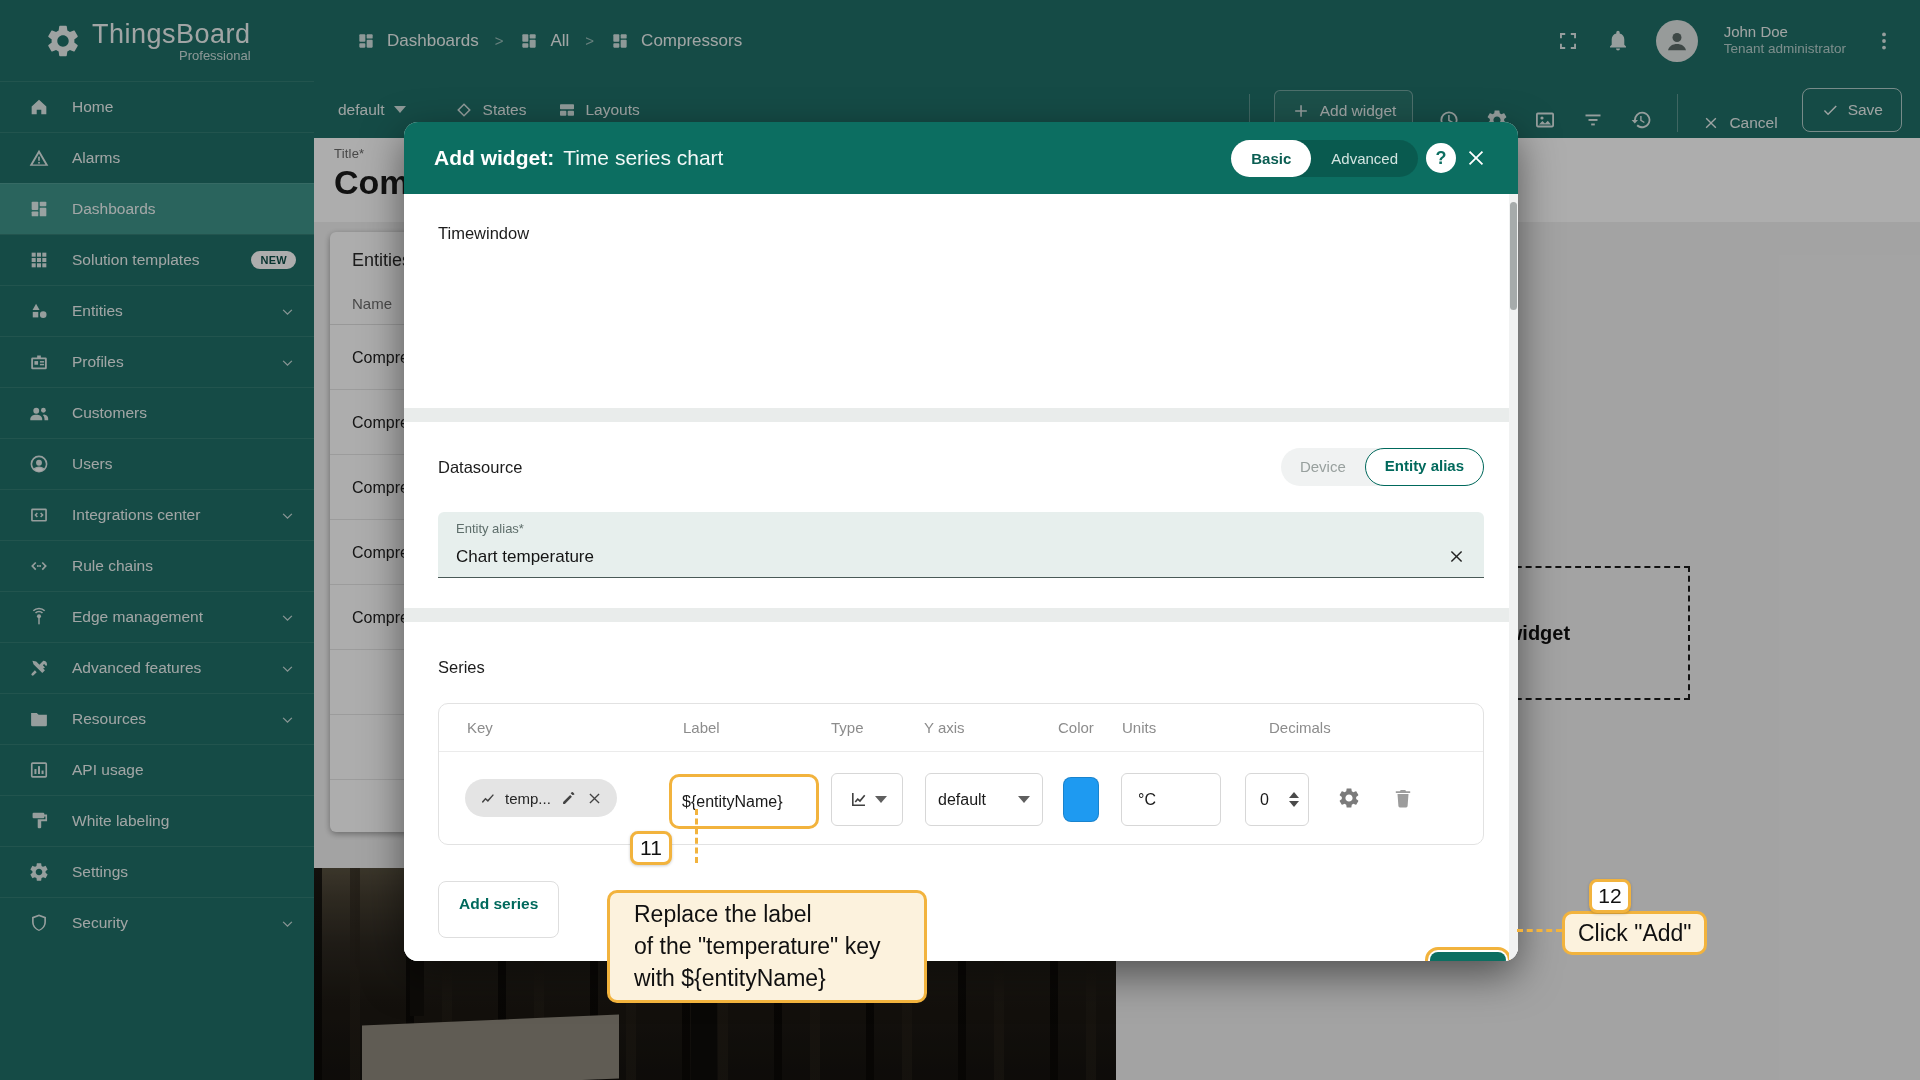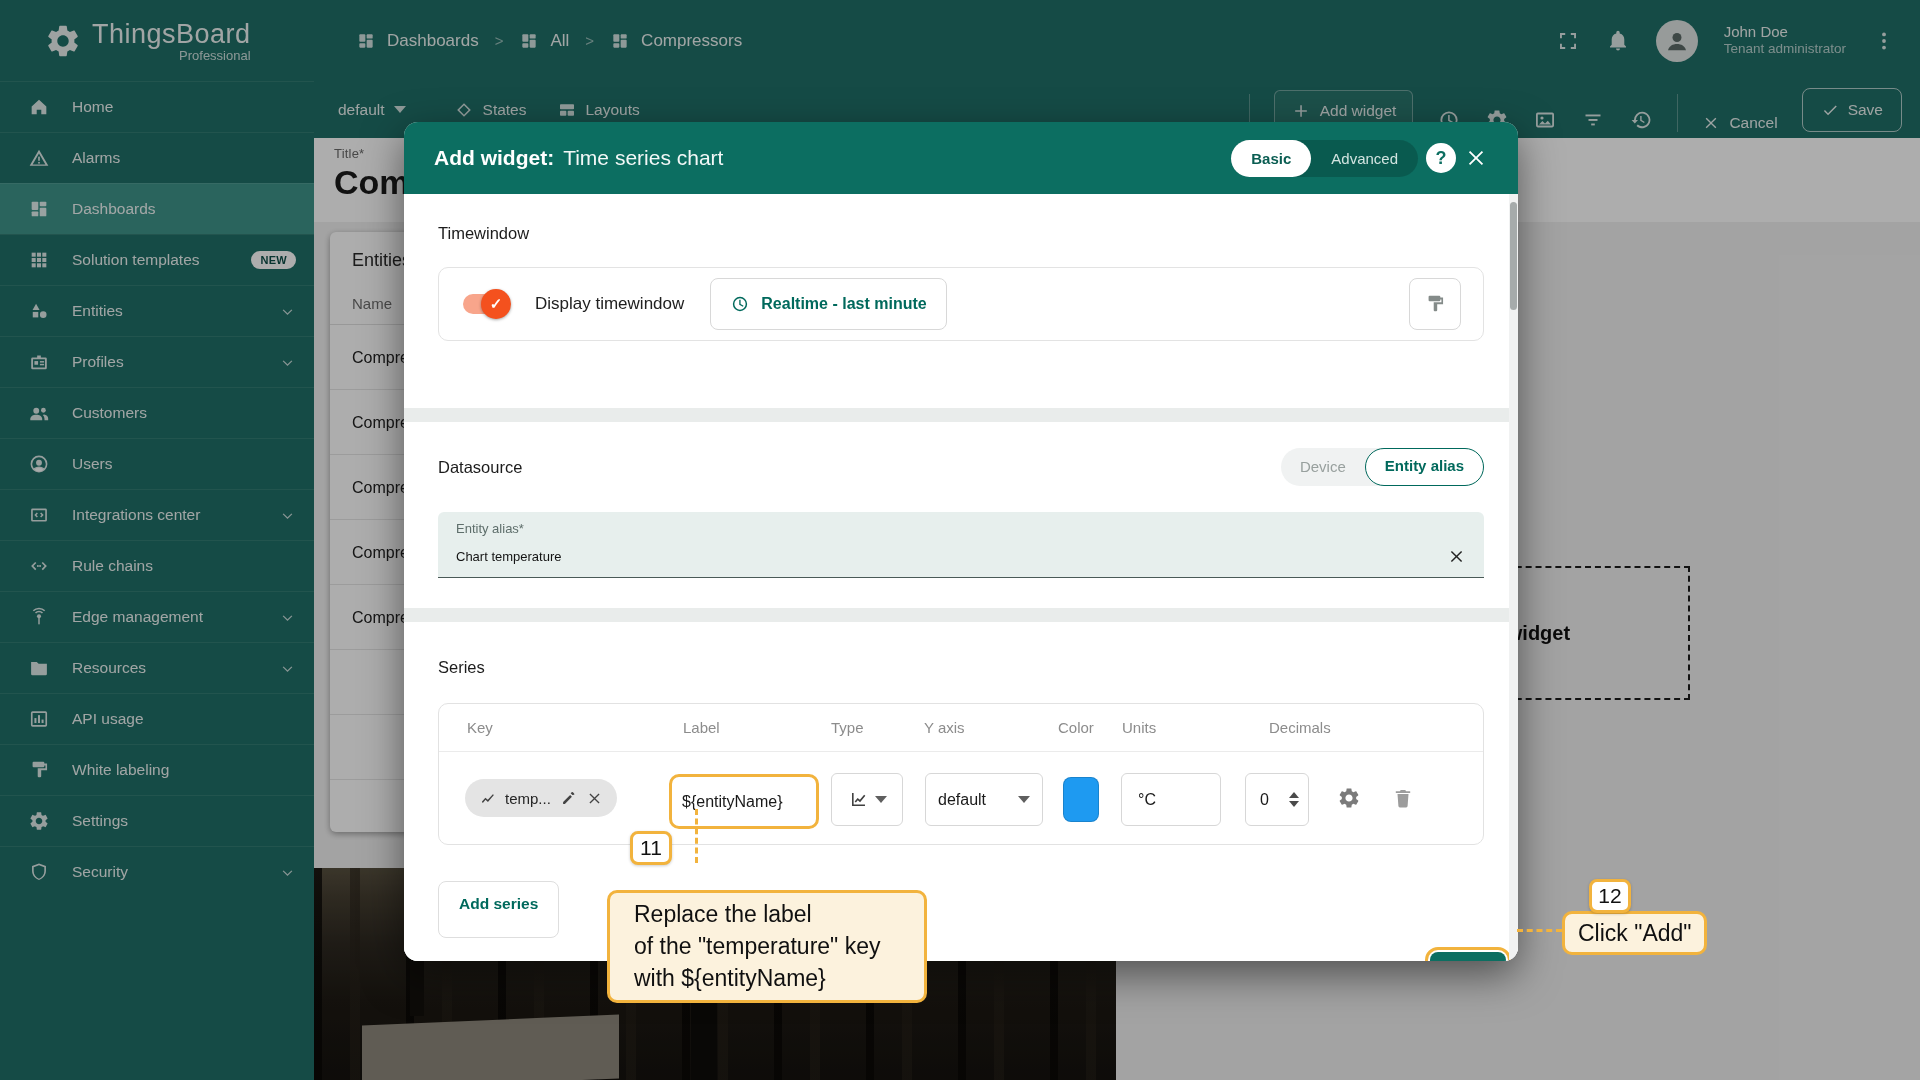--- a/index.html
+++ b/index.html
@@ -134,21 +134,21 @@
   .sq-iconbtn { width:52px; height:52px; border:1px solid #d8d8d8; border-radius:8px;
     display:flex; align-items:center; justify-content:center; cursor:pointer; }
   .sq-iconbtn .ic { width:22px; height:22px; color:#848b89; }
 
   
   #sec-datasource { padding-top:26px; height:186px; }
   .ds-field { margin-top:26px; height:66px; background:#e7efed; border-radius:6px 6px 0 0;
     border-bottom:1.5px solid #4a5a57; padding:9px 18px 0 18px; display:flex; flex-direction:column; }
   .ds-label { font-size:13px; color:#5e6e6b; }
   .ds-valrow { display:flex; align-items:center; flex:1; }
-  .ds-value { font-size:13px; color:#141414; flex:1; }
+  .ds-value { font-size:17px; color:#141414; flex:1; }
   .ds-clear { width:19px; height:19px; color:#222; cursor:pointer; }
 
   
   #sec-series { padding-top:36px; flex:1; display:flex; flex-direction:column; align-items:flex-start; }
   .series-card { margin-top:26px; width:100%; border:1px solid #e2e2e2; border-radius:10px; }
   .shead { position:relative; height:48px; border-bottom:1px solid #ebebeb; }
   .scol { position:absolute; top:0; line-height:48px; font-size:15px; color:#8c8c8c; white-space:nowrap; }
   .col0{left:28px;} .col1{left:244px;} .col2{left:392px;} .col3{left:485px;}
   .col4{left:619px;} .col5{left:683px;} .col6{left:830px;}
   .srow { position:relative; height:92px; }
@@ -364,20 +364,33 @@
       <span class="sb-label">Edge management</span>
       <span class="ic sb-chev">
           <svg viewBox="0 0 24 24" fill="currentColor">
             <path d="M6.5 9 12 14.5 17.5 9l1.3 1.3L12 17.1 5.2 10.3z"></path>
           </svg>
         </span>
     </div>
     <div class="sb-item">
       <span class="ic sb-ic">
           <svg viewBox="0 0 24 24" fill="currentColor">
+            <path d="M4.8 4l4.2 1 9.5 9.5-2.9 2.9L6 7.9zM16.7 4.1a3.6 3.6 0 0 1 3.2 5.9l-2.3-2.3-1.4 1.4 2.3 2.3a3.6 3.6 0 0 1-5.9-3.2zM7.5 14.5l-3.4 3.4a1.4 1.4 0 0 0 2 2l3.4-3.4z"></path>
+          </svg>
+        </span>
+      <span class="sb-label">Advanced features</span>
+      <span class="ic sb-chev">
+          <svg viewBox="0 0 24 24" fill="currentColor">
+            <path d="M6.5 9 12 14.5 17.5 9l1.3 1.3L12 17.1 5.2 10.3z"></path>
+          </svg>
+        </span>
+    </div>
+    <div class="sb-item">
+      <span class="ic sb-ic">
+          <svg viewBox="0 0 24 24" fill="currentColor">
             <path d="M3.4 5.4h6.2l2 2h9v11.2a1.4 1.4 0 0 1-1.4 1.4H4.8a1.4 1.4 0 0 1-1.4-1.4z"></path>
           </svg>
         </span>
       <span class="sb-label">Resources</span>
       <span class="ic sb-chev">
           <svg viewBox="0 0 24 24" fill="currentColor">
             <path d="M6.5 9 12 14.5 17.5 9l1.3 1.3L12 17.1 5.2 10.3z"></path>
           </svg>
         </span>
     </div>
@@ -626,44 +639,20 @@
     </div>
 
     <div class="mbody">
       <div class="scroll-track">
         <div class="scroll-thumb"></div>
       </div>
 
       <div class="msection" id="sec-timewindow">
         <div class="sec-row">
           <div class="sec-title">Timewindow</div>
-        </div>
-        <div class="tw-card">
-          <div class="switch">
-            <div class="track"></div>
-              <div class="knob"></div>
-          </div>
-          <div class="tw-label">Display timewindow</div>
-          <div class="realtime-btn">
-            <span class="ic">
-                <svg viewBox="0 0 24 24" fill="currentColor">
-                  <path d="M12 3.4A8.6 8.6 0 1 0 20.6 12 8.6 8.6 0 0 0 12 3.4zm0 1.8A6.8 6.8 0 1 1 5.2 12 6.8 6.8 0 0 1 12 5.2z"></path>
-                  <path d="M12.7 7h-1.6v5.8l4.4 2.6.8-1.3-3.6-2.2z"></path>
-                </svg>
-              </span>
-            <span>Realtime - last minute</span>
-          </div>
-          <div class="tw-spacer"></div>
-          <div class="sq-iconbtn">
-            <span class="ic">
-                <svg viewBox="0 0 24 24" fill="currentColor">
-                  <path d="M17.8 5V4.2A1.2 1.2 0 0 0 16.6 3H6.2A1.2 1.2 0 0 0 5 4.2v3.6A1.2 1.2 0 0 0 6.2 9h10.4a1.2 1.2 0 0 0 1.2-1.2V7h1.2v3.2H10.6v8.6A1.2 1.2 0 0 0 11.8 20h1.4a1.2 1.2 0 0 0 1.2-1.2v-6.6h6.4V5z"></path>
-                </svg>
-              </span>
-          </div>
         </div>
       </div>
 
       <div class="sec-gap"></div>
 
       <div class="msection" id="sec-datasource">
         <div class="sec-row">
           <div class="sec-title">Datasource</div>
           <div class="pillgroup">
             <div class="pill">Device</div>

